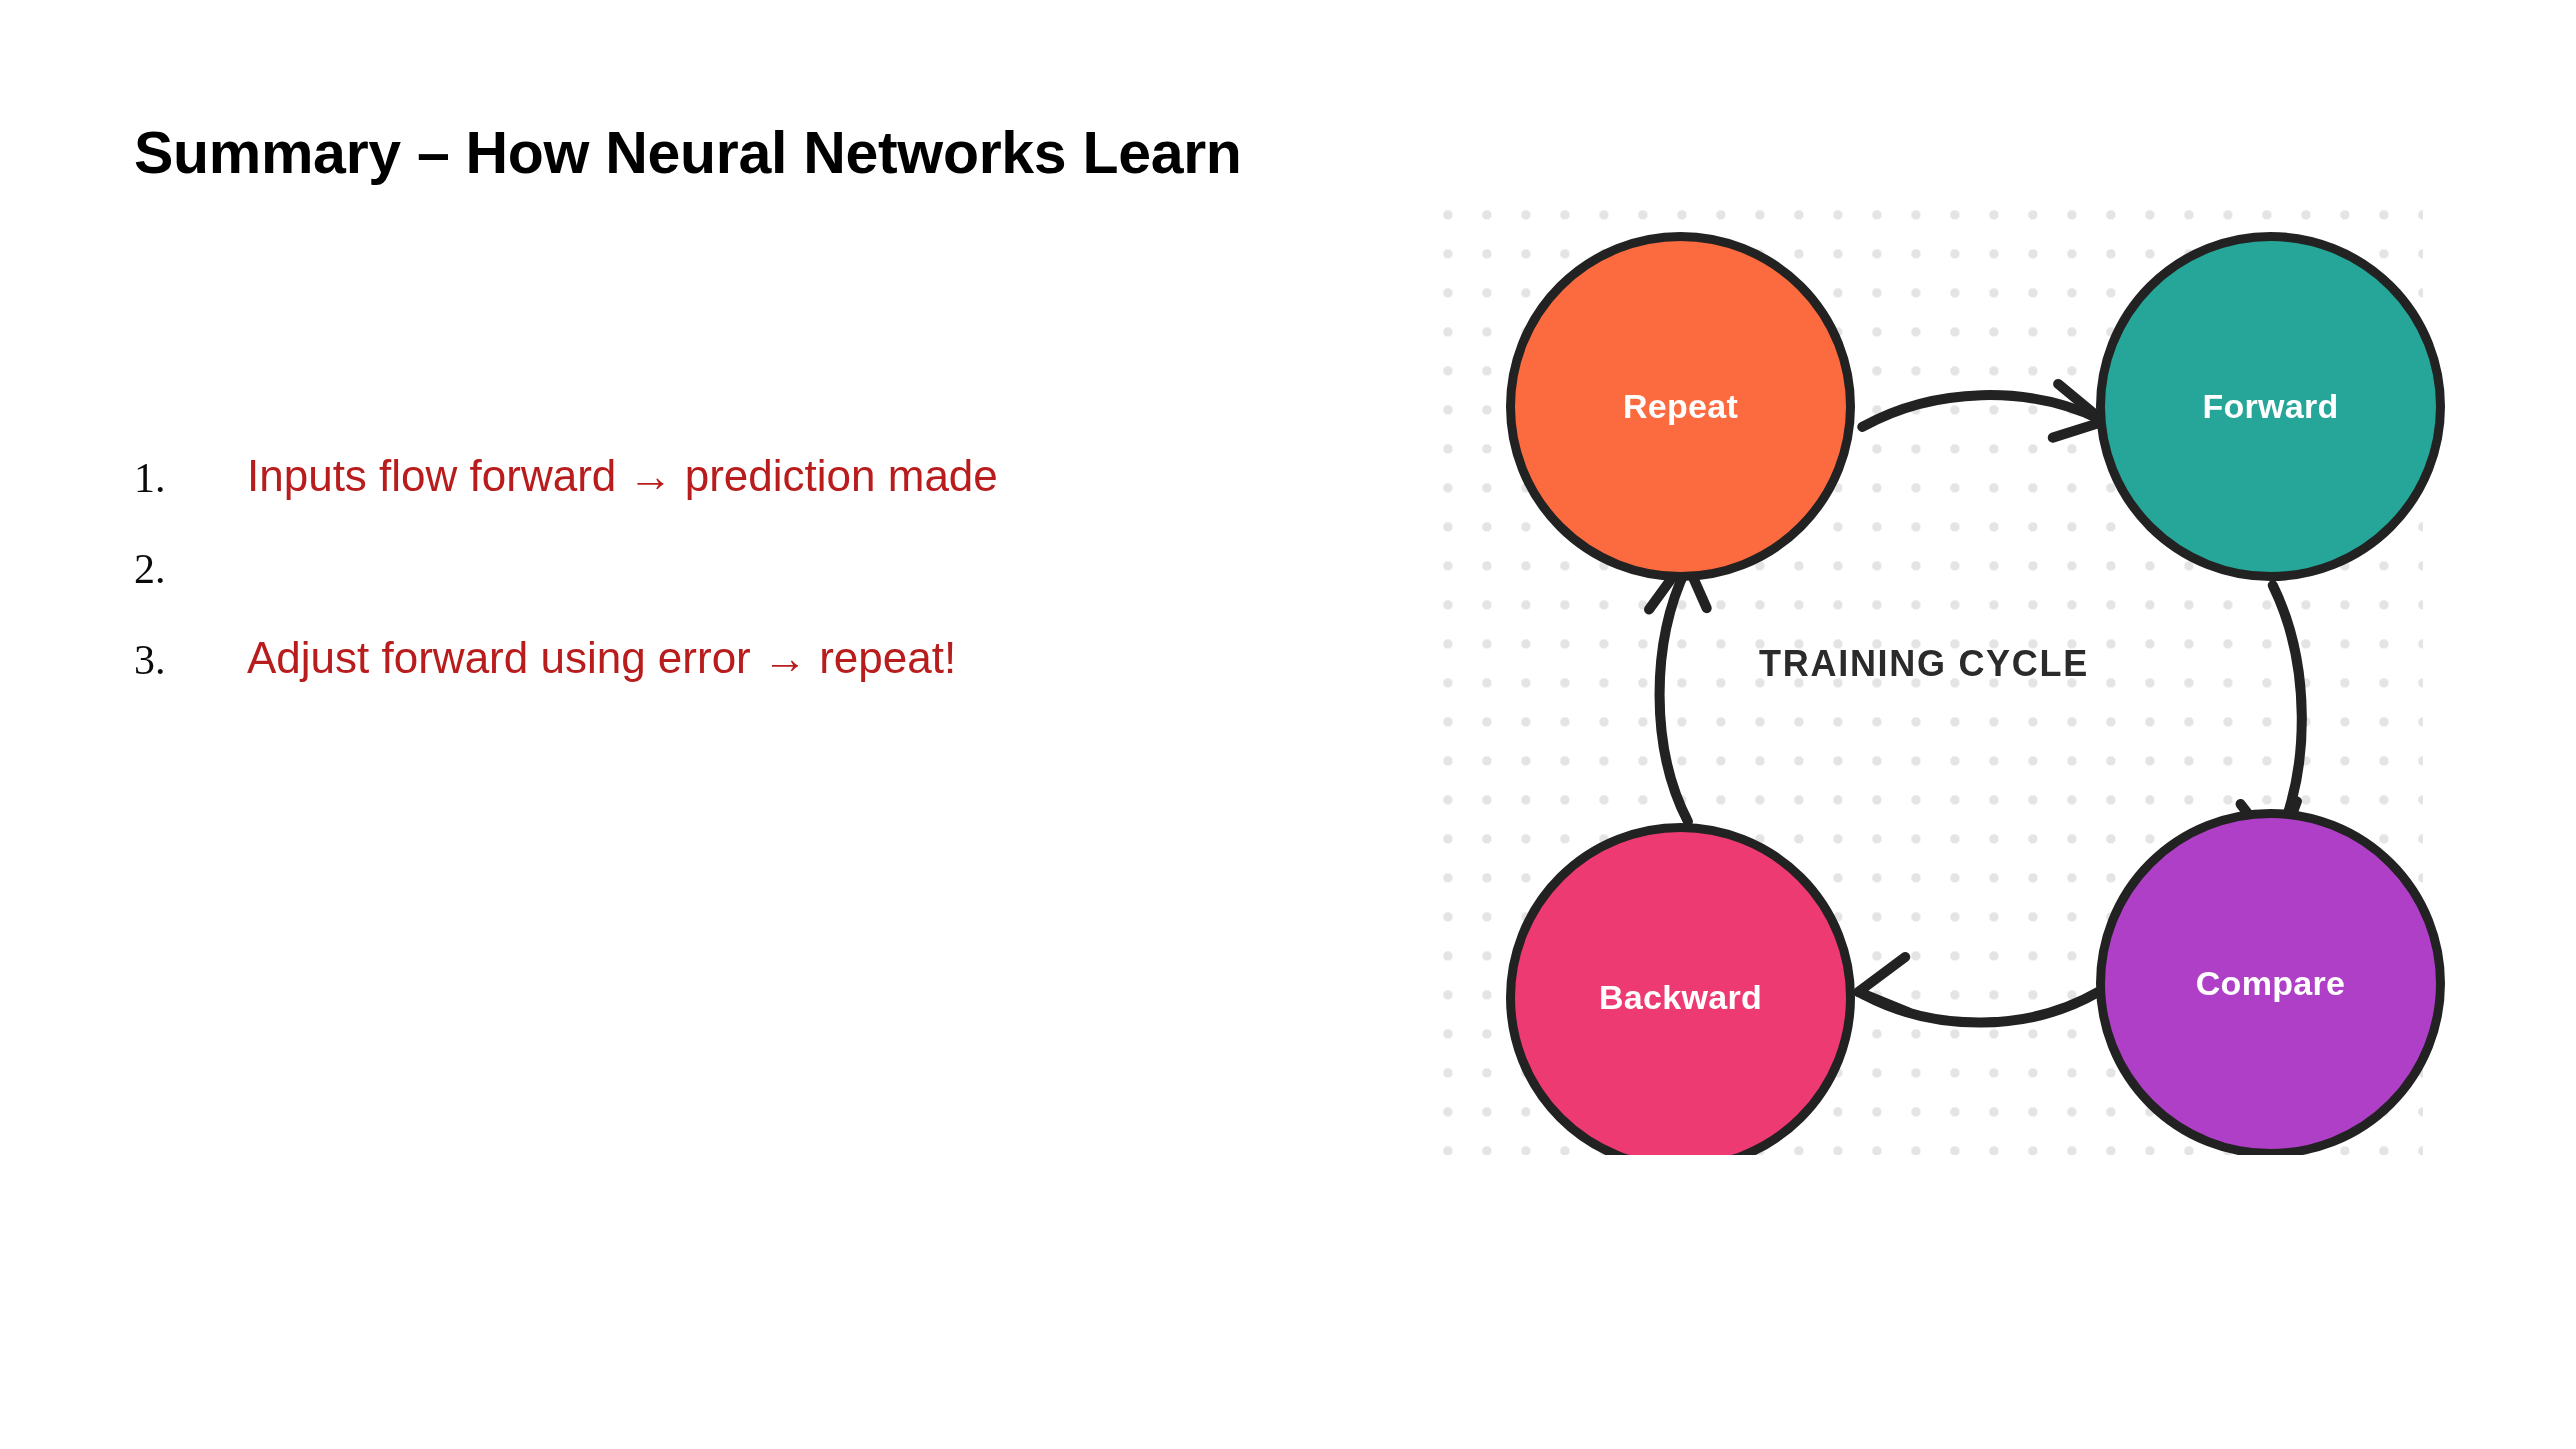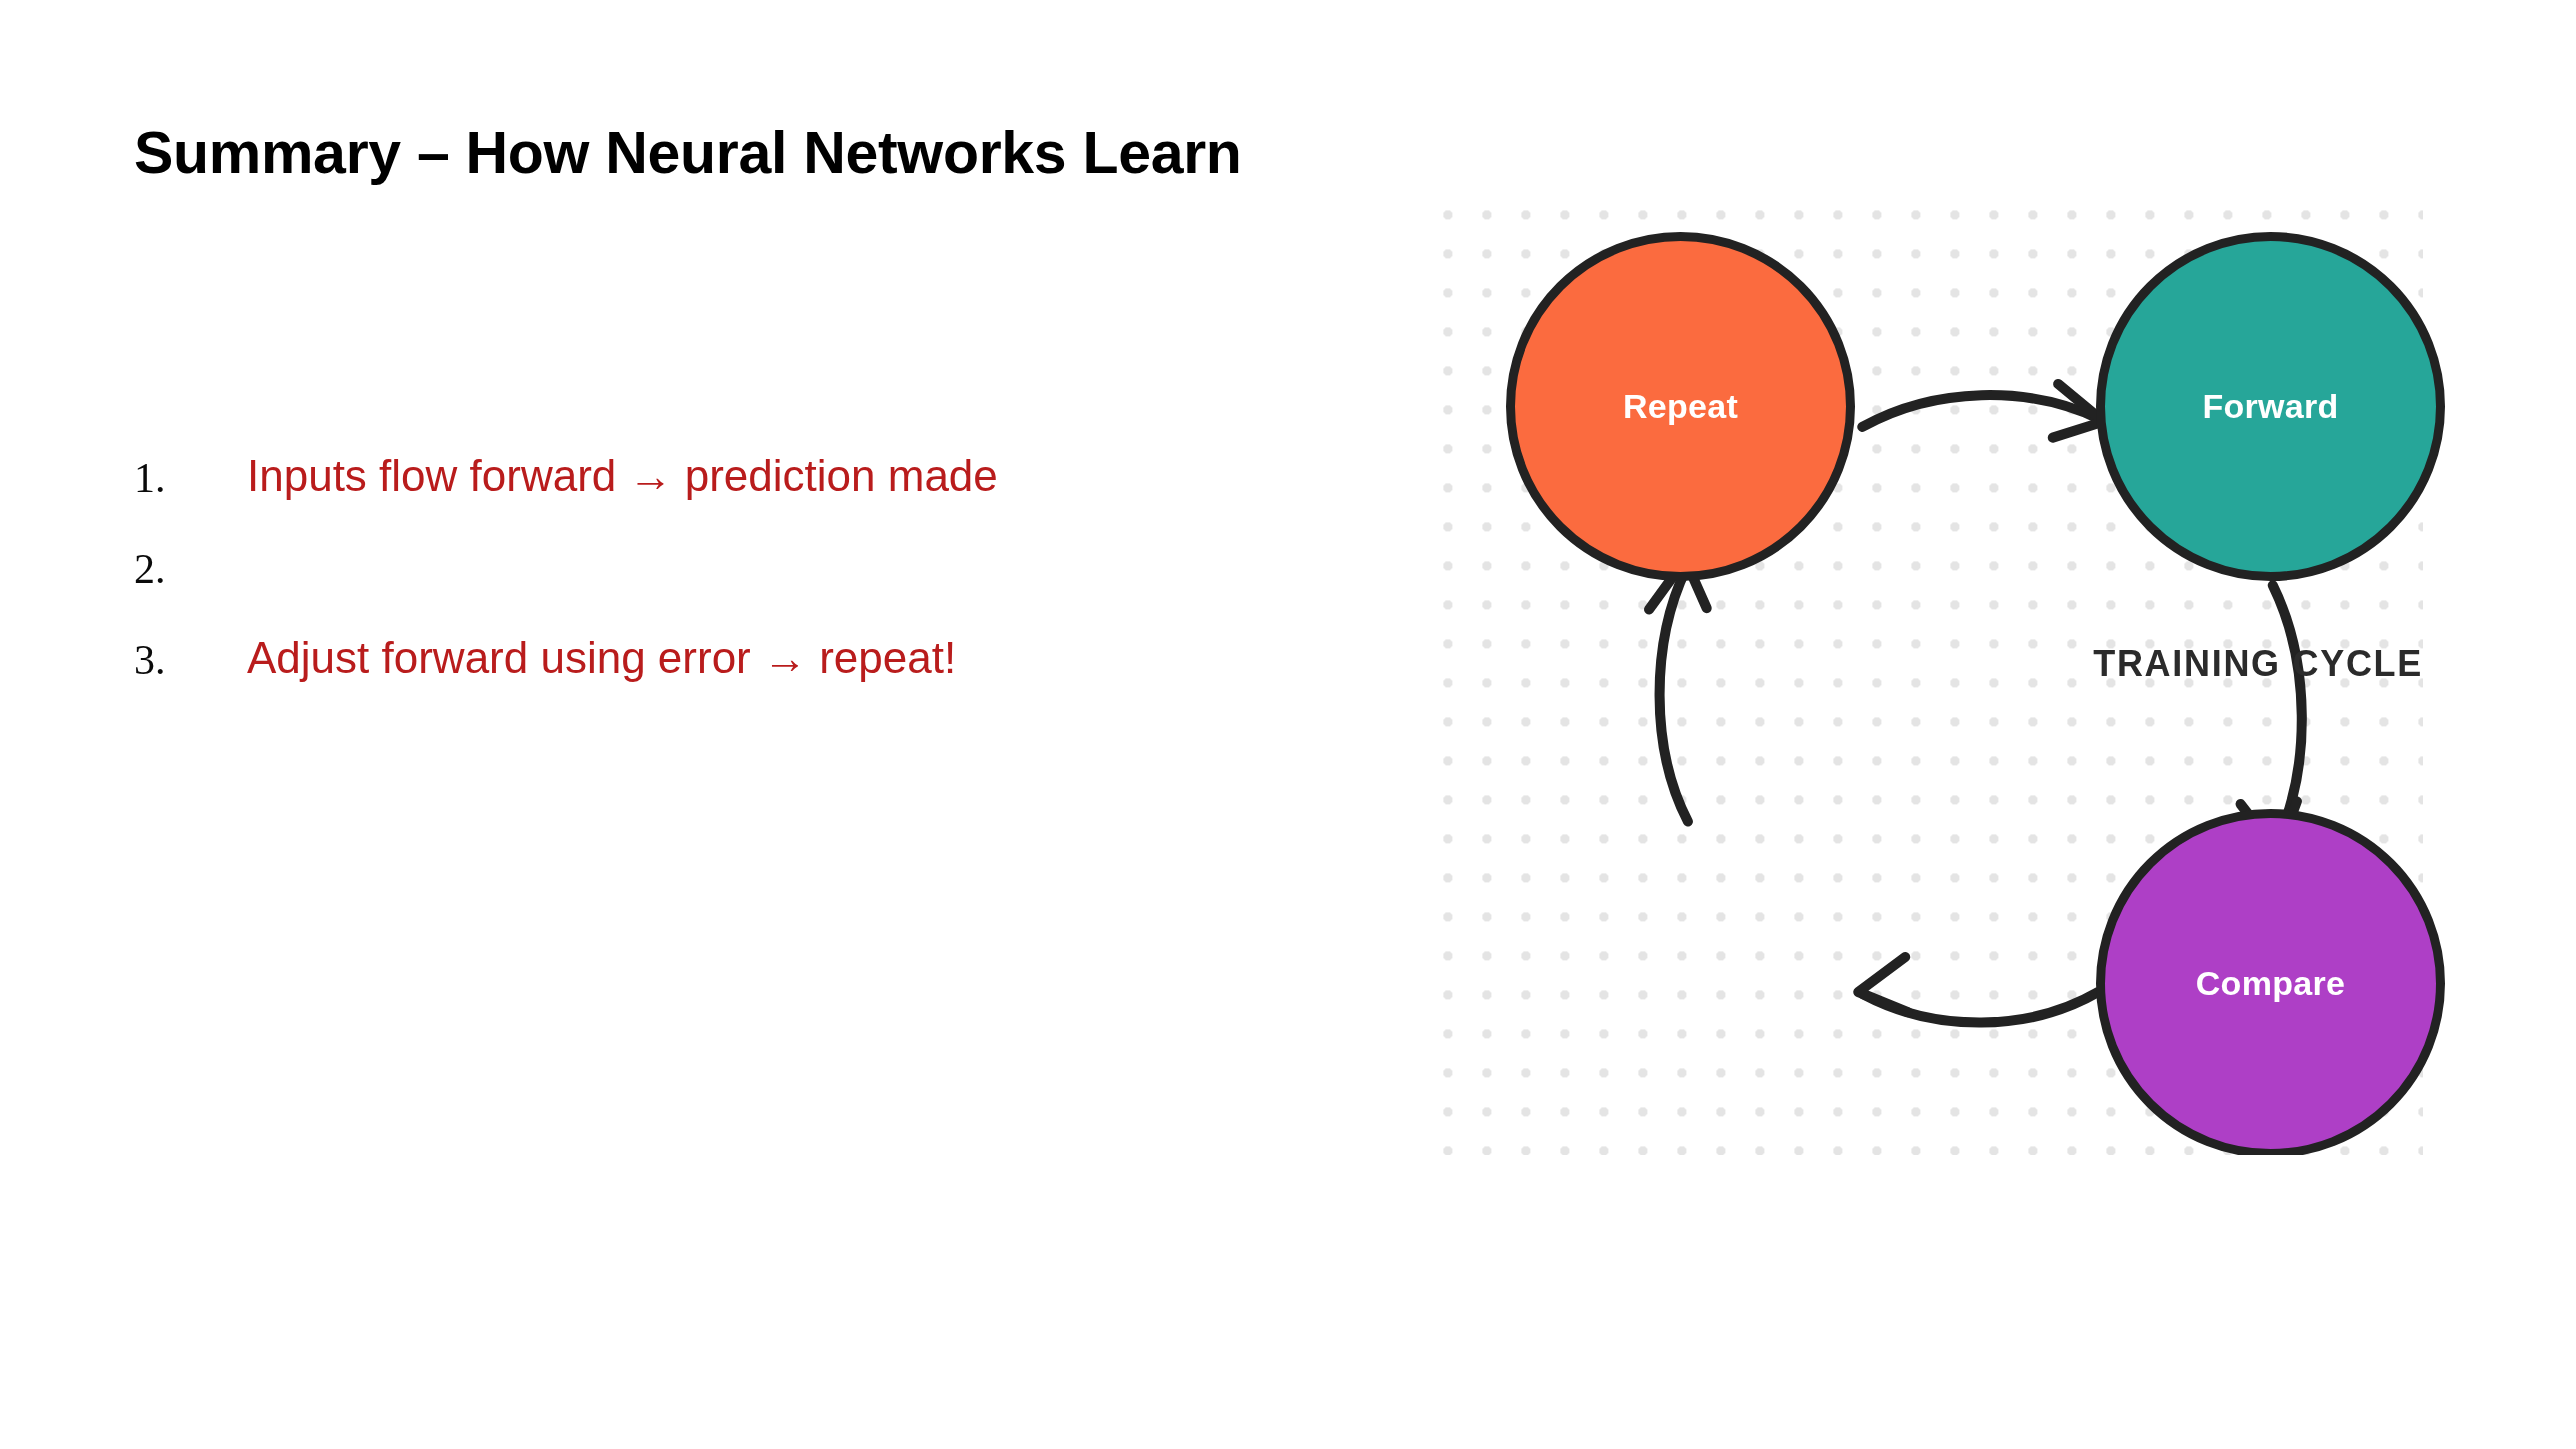--- a/index.html
+++ b/index.html
@@ -117,21 +117,21 @@
   #node-repeat   { left: 81px;  top: 40px;  }
   #node-forward  { left: 671px; top: 40px;  }
   #node-backward { left: 81px;  top: 631px; }
   #node-compare  { left: 671px; top: 617px; }
 
   #center-label {
     position: absolute;
     left: 0;
     top: 451px;
     width: 998px;
-    text-align: right;
+    text-align: center;
     font-size: 36px;
     font-weight: bold;
     letter-spacing: 1.7px;
     color: #2b2b2b;
     font-family: "Liberation Sans", sans-serif;
     z-index: 4;
   }
 </style>
 </head>
 <body>
@@ -179,18 +179,21 @@
     </div>
 
     <div class="node-circle" id="node-repeat" style="background-color: rgb(251, 107, 63); border-color: rgb(34, 34, 34);">
       <span class="node-label">Repeat</span>
     </div>
 
     <div class="node-circle" id="node-compare" style="background-color: rgb(174, 63, 198); border-color: rgb(34, 34, 34);">
       <span class="node-label">Compare</span>
     </div>
 
+    <div class="node-circle" id="node-backward" style="background-color: rgb(238, 58, 114); border-color: rgb(34, 34, 34);">
+      <span class="node-label">Backward</span>
+    </div>
 
     <div id="center-label">TRAINING CYCLE</div>
   </div>
 
 </div>
 
 
 </body></html>

